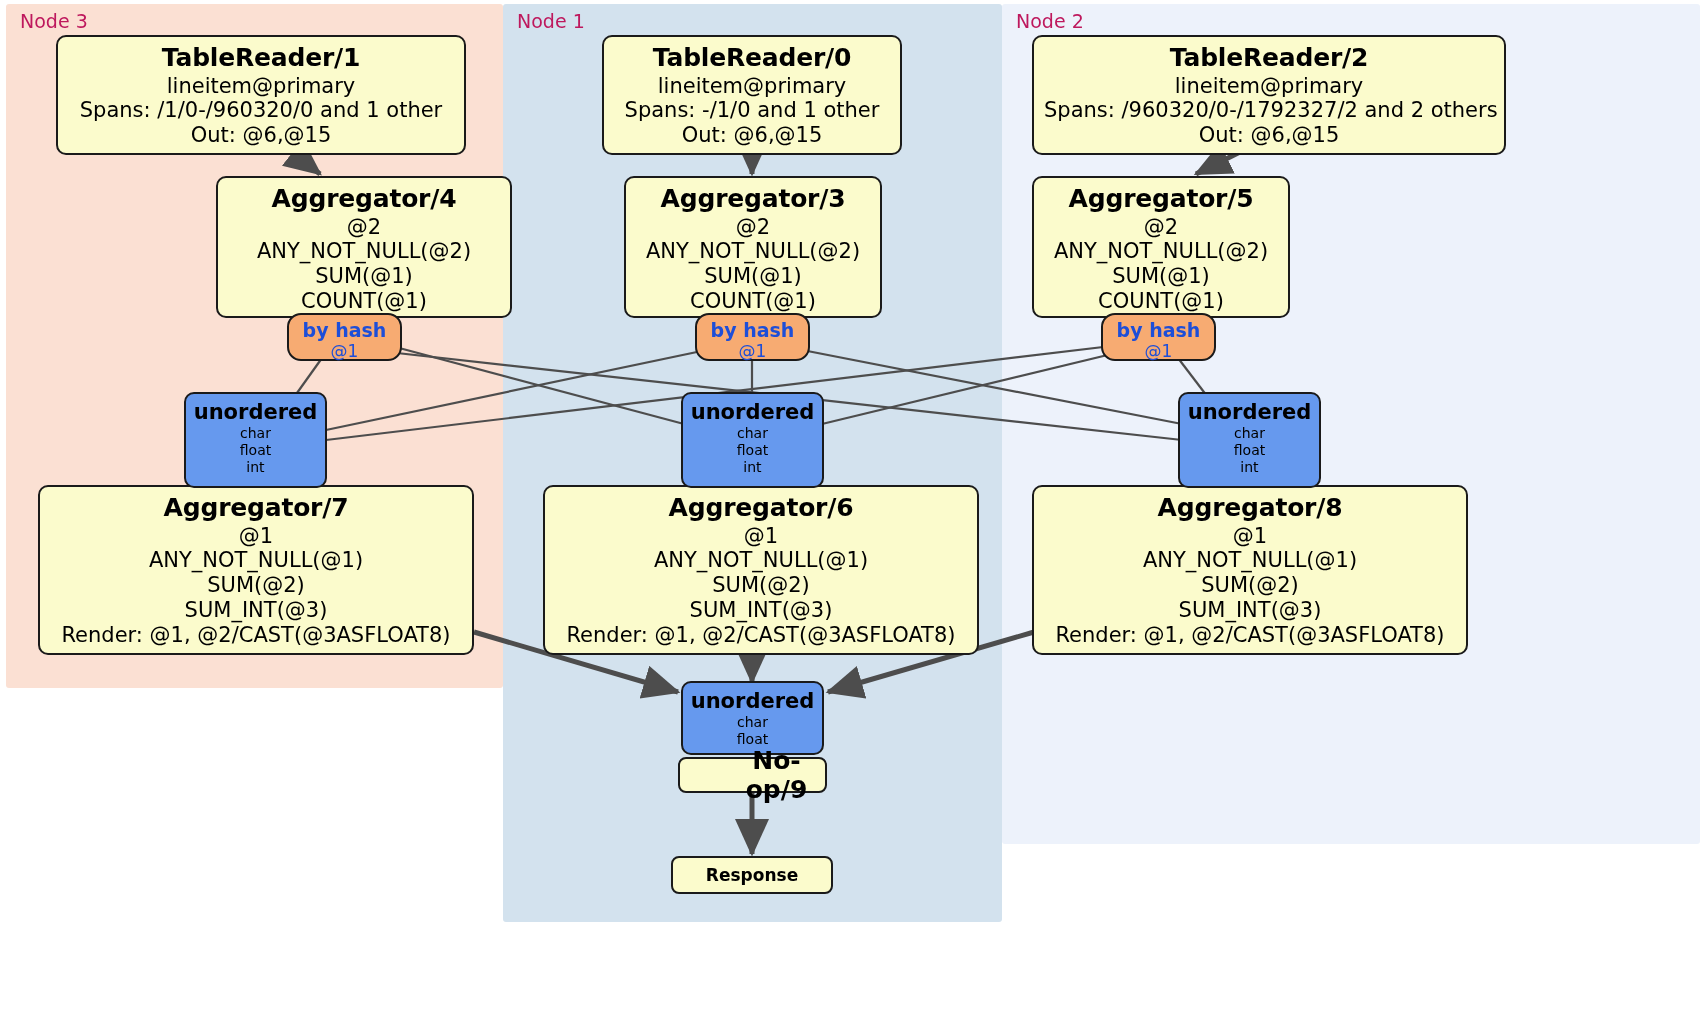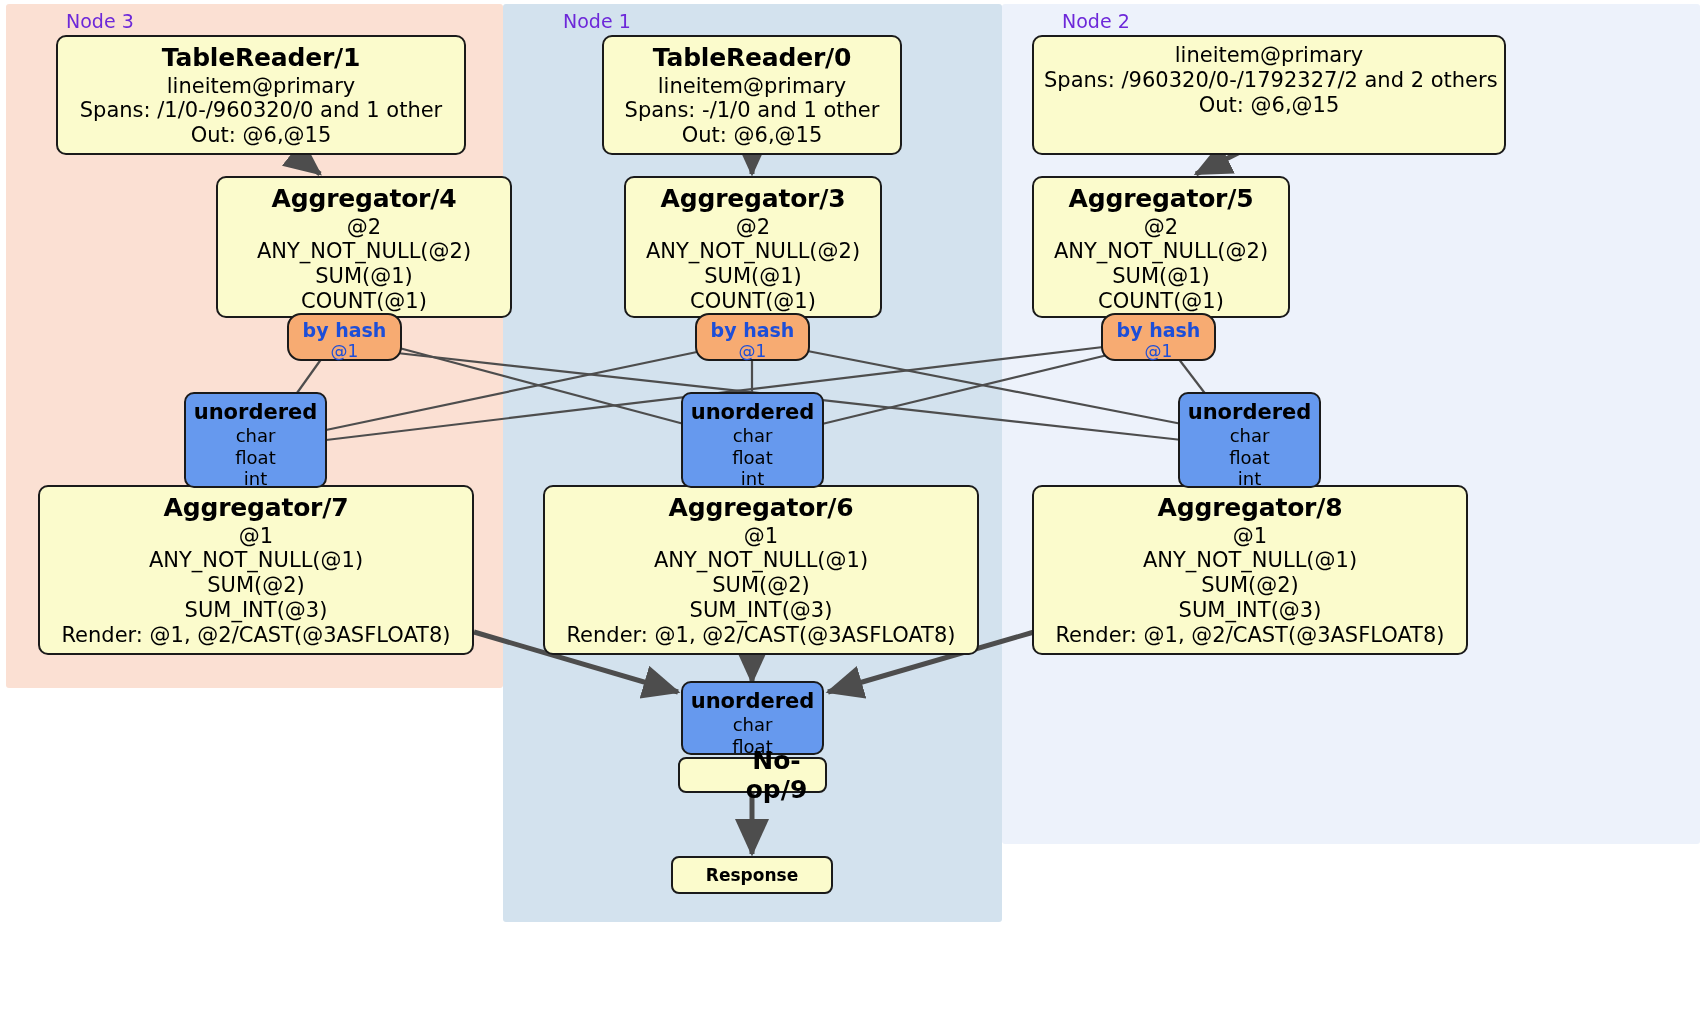--- a/index.html
+++ b/index.html
@@ -22,24 +22,23 @@
   
   .panel {
     position: absolute;
     border-radius: 3px;
   }
   .panel-label {
     position: absolute;
     left: 14px;
     top: 6px;
     font-size: 19px;
-    color: #6d28d9;
+    color: #be185d;
     font-family: "DejaVu Sans", sans-serif;
     white-space: nowrap;
-    margin-left: 46px;
   }
   
   #edges {
     position: absolute;
     left: 0; top: 0;
     width: 1706px;
     height: 1016px;
     pointer-events: none;
   }
   
@@ -99,21 +98,21 @@
     line-height: 1.2;
     z-index: 6;
   }
   .sync .ttl {
     display: block;
     font-weight: bold;
     font-size: 21px;
   }
   .sync .ln {
     display: block;
-    font-size: 18px;
+    font-size: 14px;
   }
   .noop {
     position: absolute;
     box-sizing: border-box;
     background: #fbfbcc;
     border: 2px solid #1a1a1a;
     border-radius: 8px;
     text-align: center;
     color: #000;
     z-index: 7;
@@ -210,20 +209,21 @@
   </div>
 
   <div class="proc" style="left:602px; top:35px; width:300px; height:120px;">
     <span class="ttl">TableReader/0</span>
     <span class="ln">lineitem@primary</span>
     <span class="ln">Spans: -/1/0 and 1 other</span>
     <span class="ln">Out: @6,@15</span>
   </div>
 
   <div class="proc" style="left:1032px; top:35px; width:474px; height:120px;">
+    <span class="ttl">TableReader/2</span>
     <span class="ln">lineitem@primary</span>
     <span class="ln">Spans: /960320/0-/1792327/2 and 2 others</span>
     <span class="ln">Out: @6,@15</span>
   </div>
 
   <div class="proc" style="left:216px; top:176px; width:296px; height:142px;">
     <span class="ttl">Aggregator/4</span>
     <span class="ln">@2</span>
     <span class="ln">ANY_NOT_NULL(@2)</span>
     <span class="ln">SUM(@1)</span>

